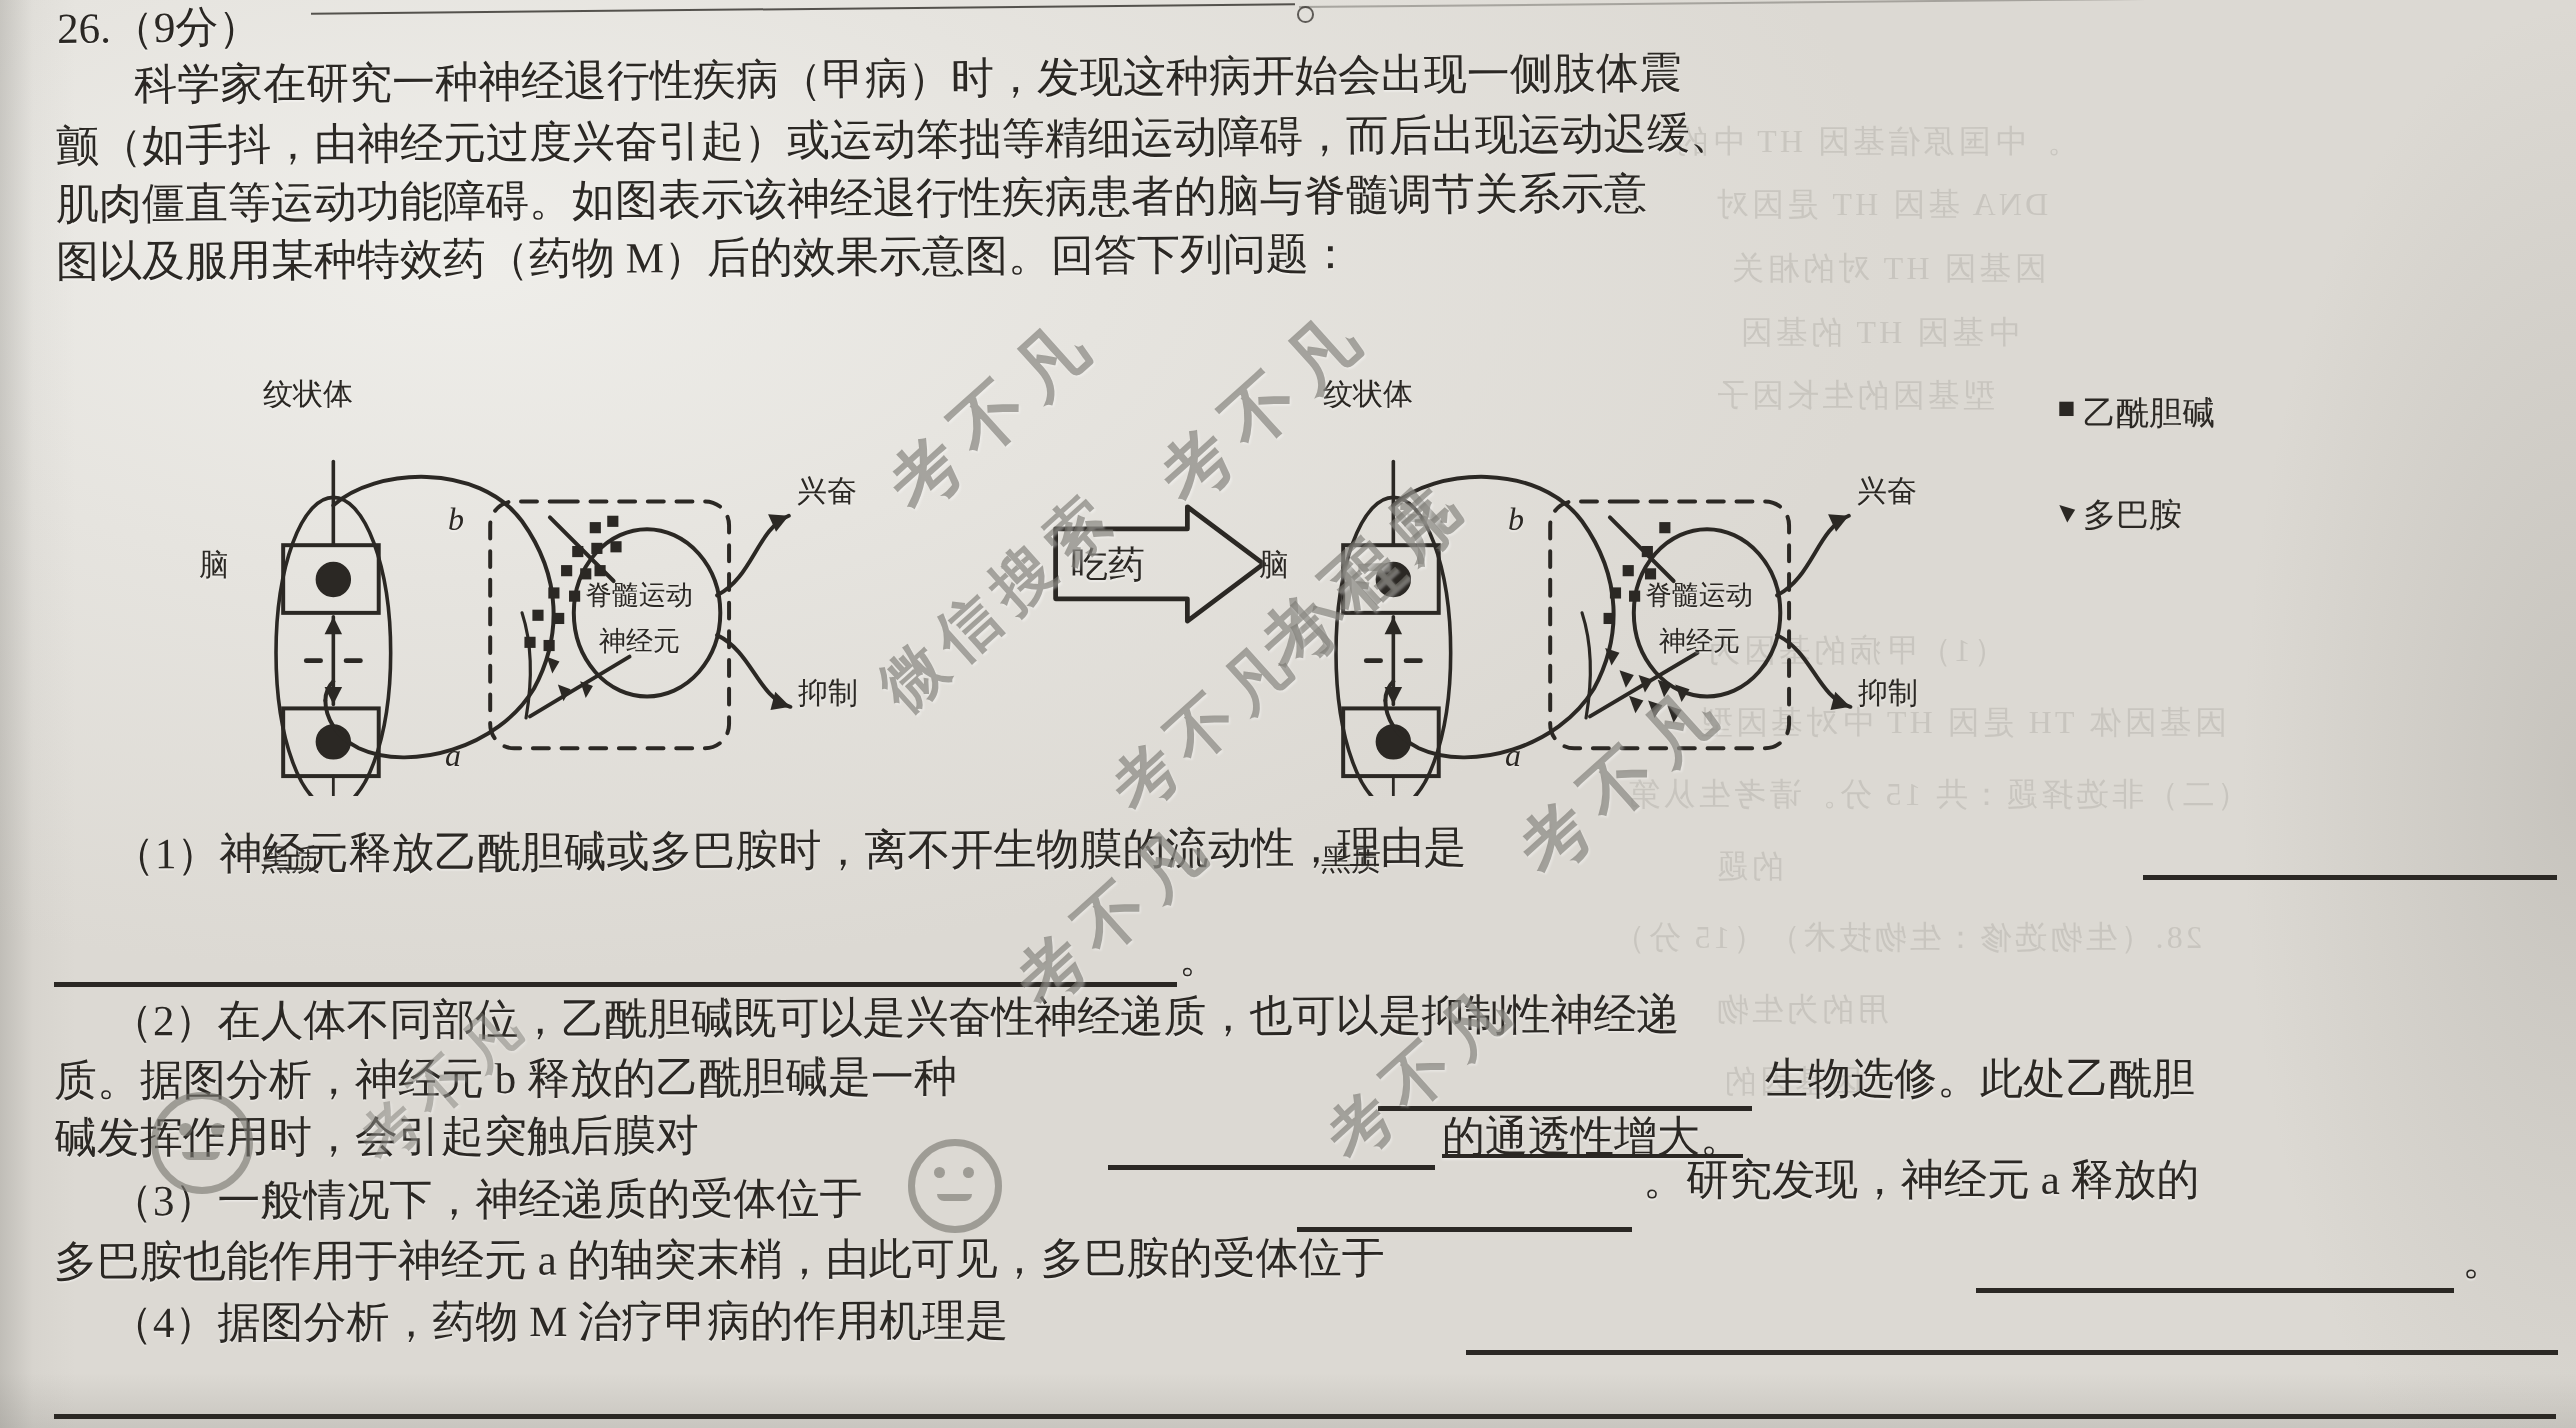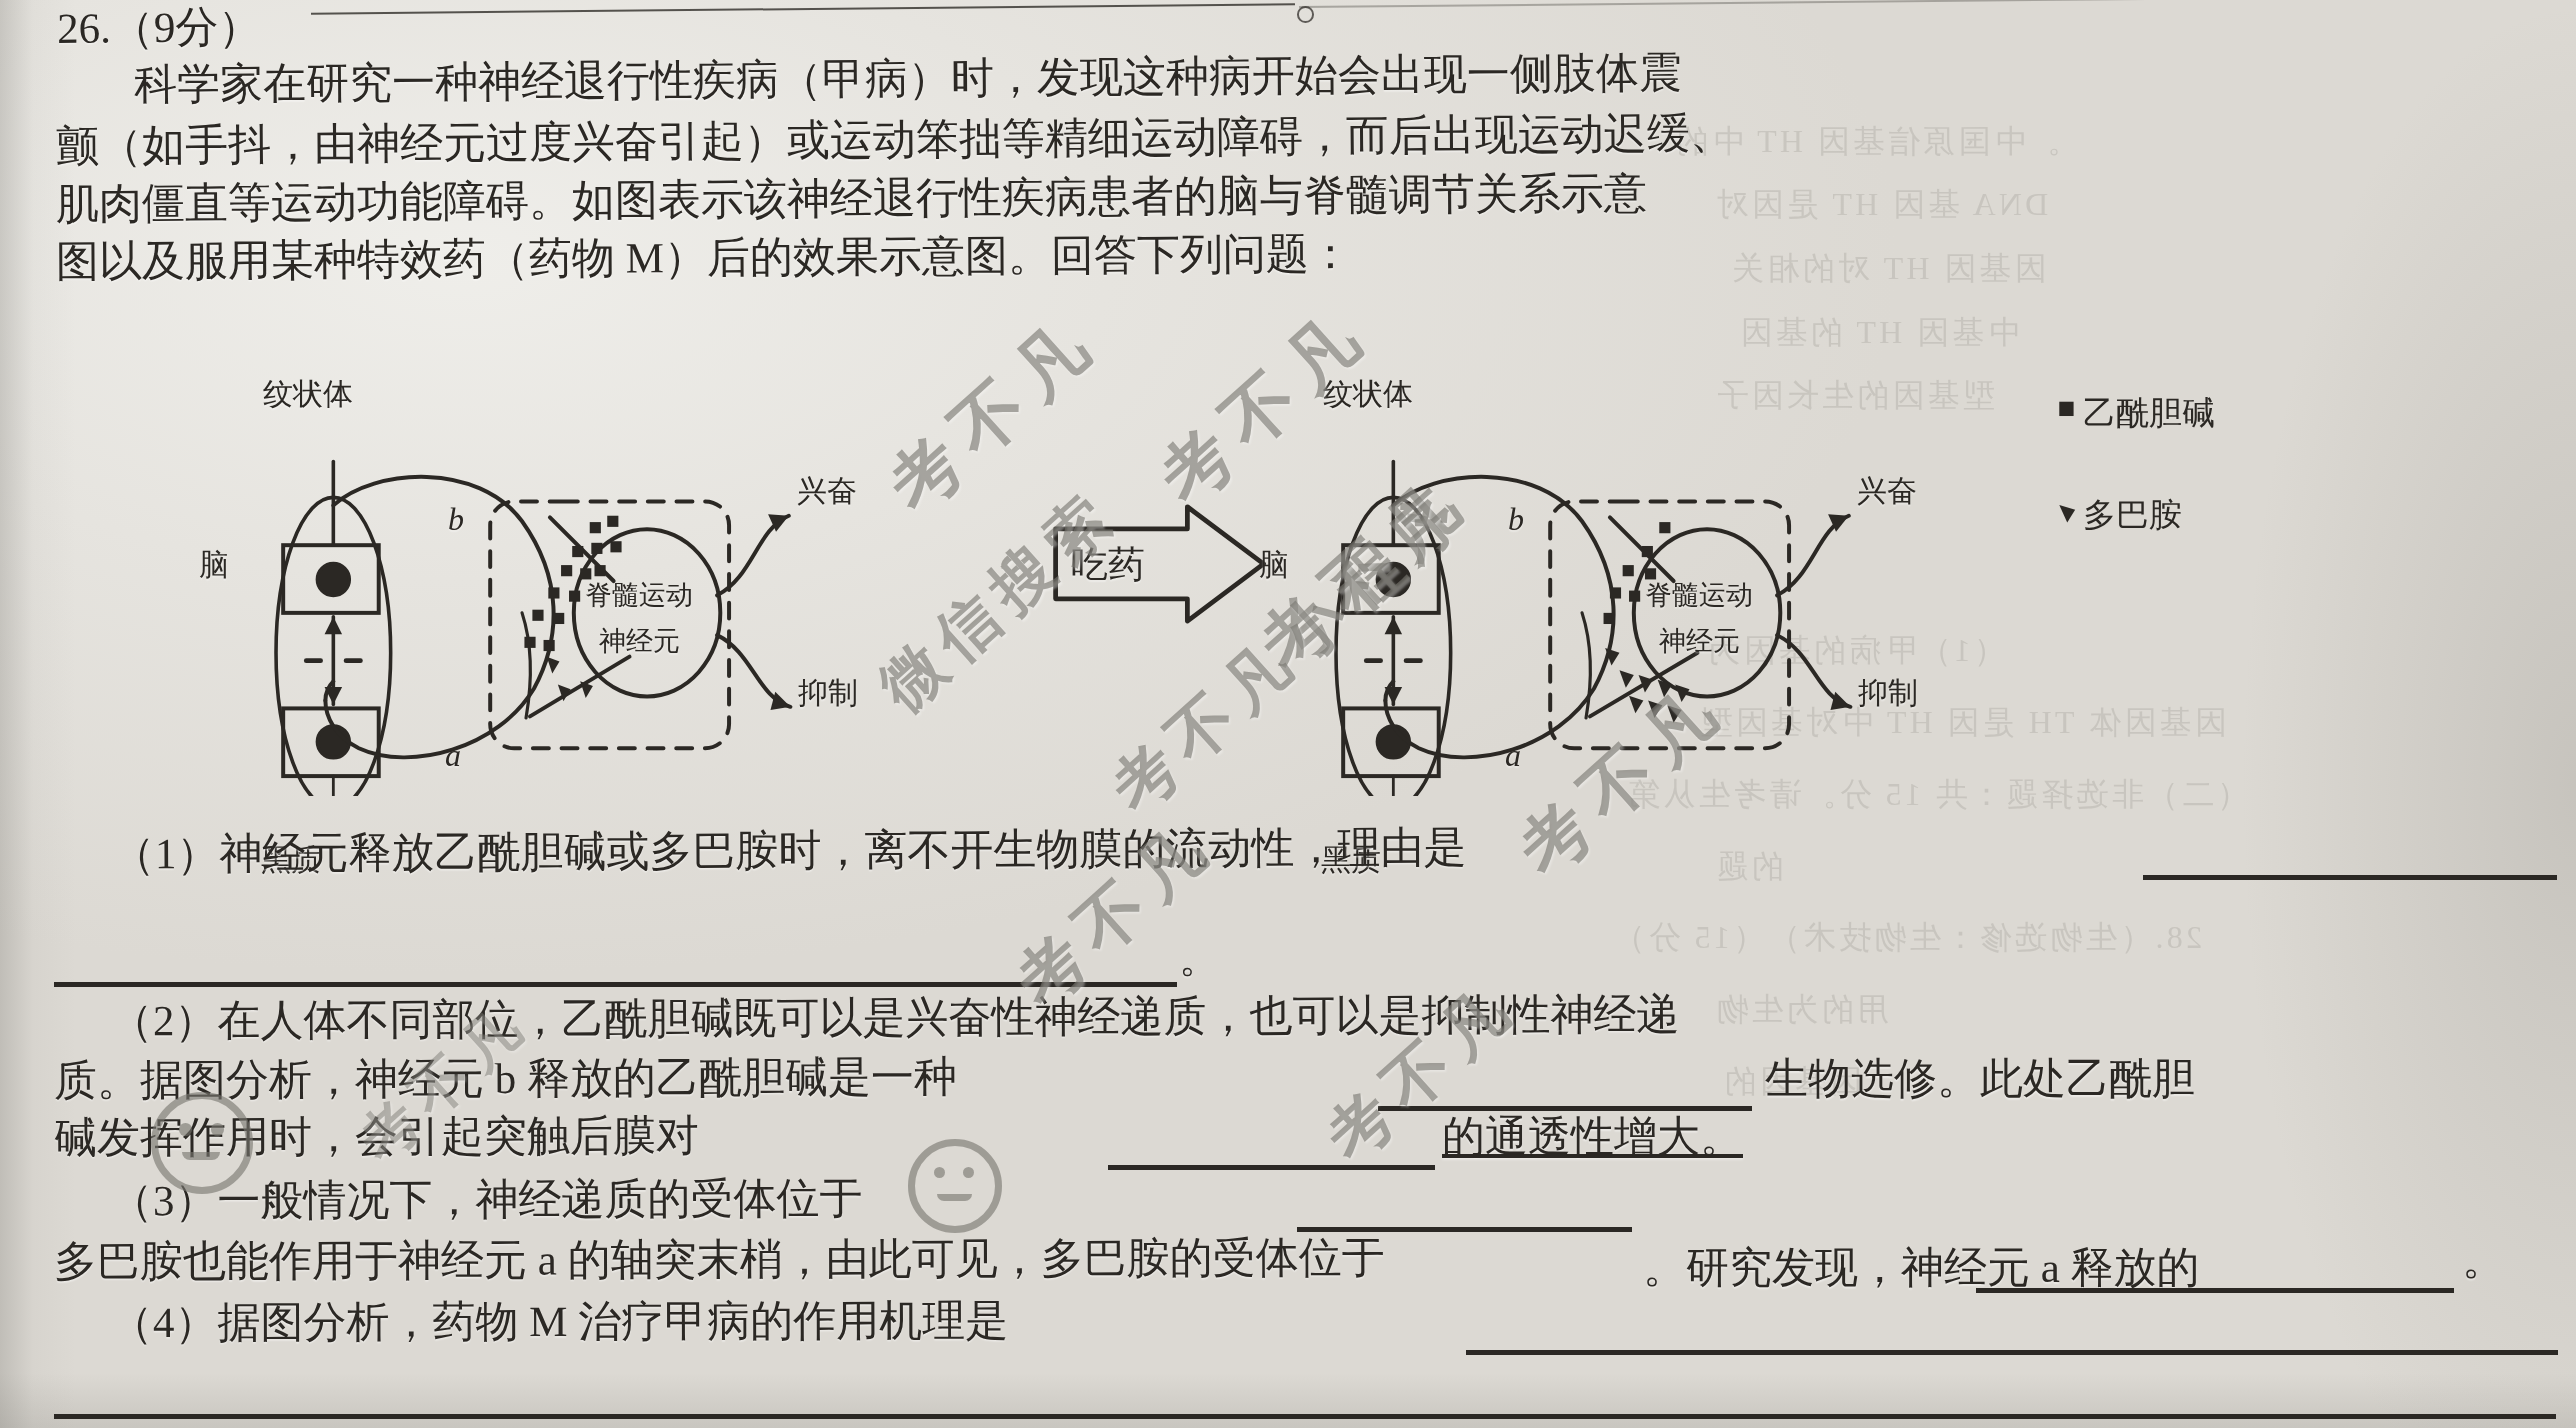--- a/index.html
+++ b/index.html
@@ -293,21 +293,21 @@
 <div class="txt" style="left:110px;top:996px;transform:rotate(-0.25deg);">（2）在人体不同部位，乙酰胆碱既可以是兴奋性神经递质，也可以是抑制性神经递</div>
 <div class="txt" style="left:54px;top:1057px;transform:rotate(-0.25deg);">质。据图分析，神经元 b 释放的乙酰胆碱是一种</div>
 <div class="blank" style="position:absolute;left:1378px;top:1106px;width:374px;height:3.2px;background:#2b2824;"></div>
 <div class="txt" style="left:1765px;top:1057px;">生物选修。此处乙酰胆</div>
 <div class="txt" style="left:54px;top:1115px;transform:rotate(-0.2deg);">碱发挥作用时，会引起突触后膜对</div>
 <div class="blank" style="position:absolute;left:1108px;top:1165px;width:327px;height:3.2px;background:#2b2824;"></div>
 <div class="txt" style="left:1442px;top:1115px;text-decoration:underline;">的通透性增大。</div>
 
 <div class="txt" style="left:110px;top:1178px;transform:rotate(-0.2deg);">（3）一般情况下，神经递质的受体位于</div>
 <div class="blank" style="position:absolute;left:1297px;top:1227px;width:335px;height:3.2px;background:#2b2824;"></div>
-<div class="txt" style="left:1643px;top:1246px;">。研究发现，神经元 a 释放的</div>
+<div class="txt" style="left:1643px;top:1158px;">。研究发现，神经元 a 释放的</div>
 <div class="txt" style="left:54px;top:1238px;transform:rotate(-0.18deg);">多巴胺也能作用于神经元 a 的轴突末梢，由此可见，多巴胺的受体位于</div>
 <div class="blank" style="position:absolute;left:1976px;top:1288px;width:478px;height:3.2px;background:#2b2824;"></div>
 <div class="txt" style="left:2462px;top:1238px;">。</div>
 
 <div class="txt" style="left:110px;top:1300px;transform:rotate(-0.15deg);">（4）据图分析，药物 M 治疗甲病的作用机理是</div>
 <div class="blank" style="position:absolute;left:1466px;top:1350px;width:1092px;height:3.2px;background:#2b2824;"></div>
 <div class="blank" style="position:absolute;left:54px;top:1414px;width:2502px;height:3.2px;background:#2b2824;"></div>
 
 <div class="wm" style="left:868px;top:367px;font-size:70px;letter-spacing:14.3px;transform:rotate(-42deg);">考不凡</div>
 <div class="wm" style="left:1139px;top:359px;font-size:70px;letter-spacing:14.3px;transform:rotate(-42deg);">考不凡</div>

